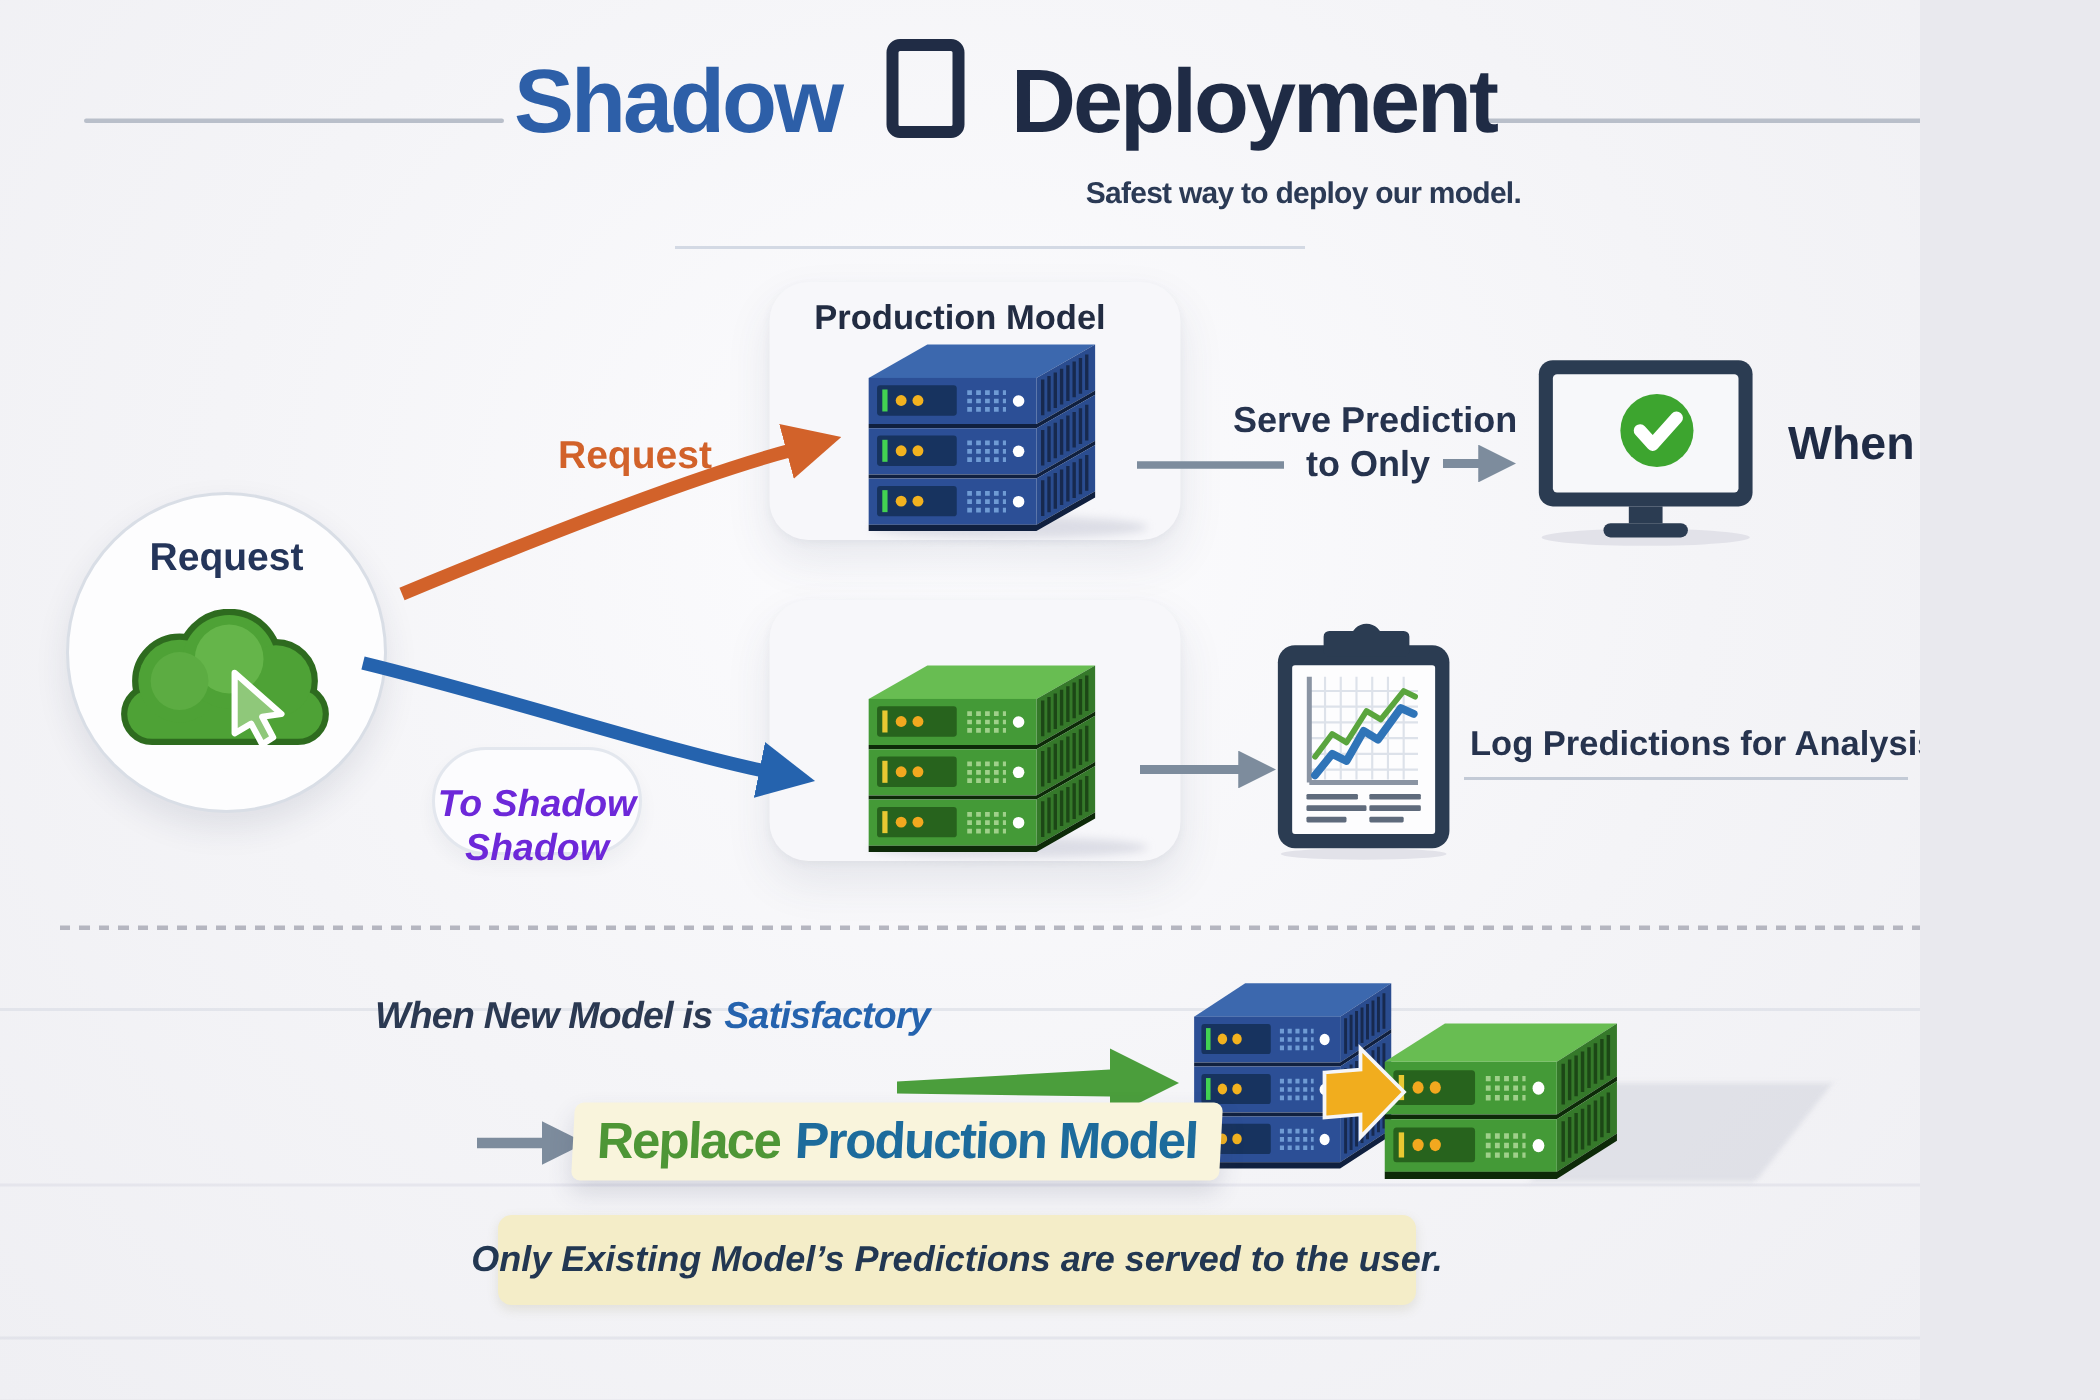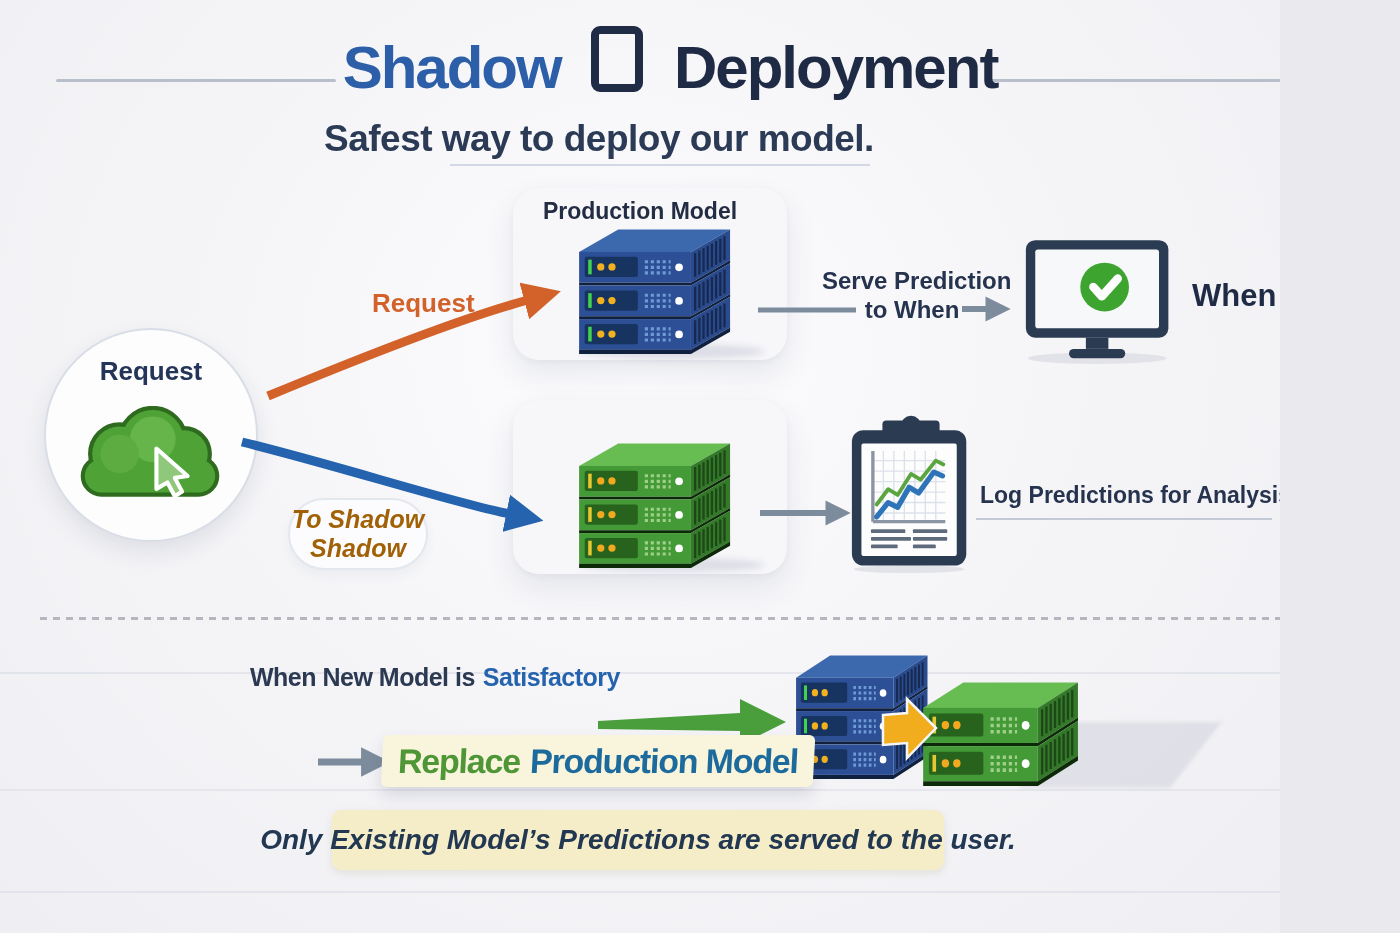--- a/index.html
+++ b/index.html
@@ -13,43 +13,43 @@
   
   .rule{position:absolute; height:3px; background:#b9bfca; border-radius:2px;}
   .rule-left{left:56px; top:79px; width:280px;}
   .rule-right{left:985px; top:79px; width:345px;}
   .title{left:300px; top:26px; width:740px; text-align:center;
          font-size:60px; font-weight:700; letter-spacing:-2px; white-space:nowrap;}
   .title .t-blue{color:#2d5fa8;}
   .title .t-dark{color:#1f2b45;}
   .t-square{display:inline-block; width:36px; height:50px; border:8px solid #202c45;
             border-radius:9px; margin:0 16px; vertical-align:-4px;}
-  .subtitle{left:324px; top:118px; width:680px; text-align:left;
-            font-size:37px; font-weight:700; letter-spacing:-0.5px; color:#2b3a55;}
+  .subtitle{left:334px; top:118px; width:680px; text-align:right;
+            font-size:20px; font-weight:700; letter-spacing:-0.5px; color:#2b3a55;}
   .subtitle-rule{left:450px; top:164px; width:420px; height:2px; background:#ccd3df; opacity:.85;}
 
   
   .faint{position:absolute; left:0; width:1400px; height:2px; background:#d6d8e2;}
   .faint.l1{top:672px; opacity:.55;}
   .faint.l2{top:789px; opacity:.45;}
   .faint.l3{top:891px; opacity:.5;}
   .divider{left:40px; top:617px; width:1320px; height:3px;
            background:repeating-linear-gradient(90deg,#b5b6c0 0 7px, transparent 7px 13px);}
 
   
   .incoming-circle{left:44px; top:328px; width:214px; height:214px; border-radius:50%;
       background:#fdfdfe; border:2px solid #d9dee6; box-shadow:0 10px 22px rgba(40,50,80,.10);
       text-align:center; box-sizing:border-box; padding-top:26px;
       font-size:26px; font-weight:700; color:#24355a; line-height:1.16;}
   .cloud-svg{left:72px; top:406px; width:156px; height:96px;}
 
   .to-shadow{left:288px; top:498px; width:140px; height:72px; border-radius:40px;
       background:#fcfcfe; border:2px solid #e3e7ee; box-sizing:border-box;
-      text-align:center; padding-top:5px; font-size:25px; font-style:italic;
-      font-weight:700; color:#a16207; line-height:1.15; box-shadow:0 6px 12px rgba(40,50,80,.05);}
+      text-align:center; padding-top:22px; font-size:25px; font-style:italic;
+      font-weight:700; color:#6d28d9; line-height:1.15; box-shadow:0 6px 12px rgba(40,50,80,.05);}
 
   .request-label{left:372px; top:288px; font-size:26px; font-weight:700; color:#d2622a; white-space:nowrap;}
 
   
   .card{position:absolute; background:#f7f7fa; border-radius:26px;
         box-shadow:0 14px 30px rgba(60,70,100,.10), 0 2px 6px rgba(60,70,100,.05);}
   .card-prod{left:513px; top:188px; width:274px; height:172px;}
   .card-shadow{left:513px; top:400px; width:274px; height:174px;}
   .card-title{position:absolute; left:0; width:100%; text-align:center;
               font-size:23px; font-weight:700; color:#222c42; white-space:nowrap;}
@@ -65,42 +65,42 @@
   .serve-label{left:822px; top:267px; width:180px; text-align:center; white-space:nowrap;
                font-size:24px; font-weight:700; color:#26334e; line-height:1.2;}
   .user-label{left:1192px; top:278px; font-size:31px; font-weight:700; color:#1f2b45;}
   .monitor-svg{left:1024px; top:240px; width:150px; height:124px;}
   .clipboard-svg{left:850px; top:414px; width:122px; height:160px;}
   .log-label{left:980px; top:482px; width:300px; text-align:center; white-space:nowrap;
              font-size:23px; font-weight:700; color:#26334e;}
   .log-rule{left:976px; top:518px; width:296px; height:2px; background:#c3cad6;}
 
   
-  .condition{left:250px; top:663px; font-size:25px; font-weight:700;
+  .condition{left:250px; top:663px; font-size:25px; font-style:italic; font-weight:700;
              letter-spacing:-0.5px; white-space:nowrap;}
   .condition .plain{color:#2b3952; margin-right:8px;}
   .condition .hl{color:#2563ae;}
 
   .stack-b3-bottom{left:790px; top:650px; width:146px; height:136px;}
   .stack-g2-bottom{left:916px; top:676px; width:172px; height:118px;}
   .wedge-bottom{left:1046px; top:722px; width:150px; height:66px;
       background:rgba(205,207,218,.5); transform:skewX(-38deg); filter:blur(2px);}
 
   .ribbon{left:382px; top:735px; width:432px; height:52px; background:#f9f4dc;
       border-radius:6px; transform:skewX(-3deg);
       box-shadow:0 8px 16px rgba(60,70,100,.16);
       display:flex; align-items:center; justify-content:center; white-space:nowrap;
       font-size:34px; font-weight:800; letter-spacing:-1.2px;}
   .ribbon .rep{color:#4e9636; margin-right:10px;}
   .ribbon .prodm{color:#1d6b9c;}
 
   .note{left:332px; top:810px; width:612px; height:60px; background:#f4edc8;
       border-radius:9px; box-shadow:0 3px 8px rgba(120,110,60,.14);
       display:flex; align-items:center; justify-content:center;
-      font-size:28px; font-style:italic; font-weight:700; color:#223752; white-space:nowrap;}
+      font-size:24px; font-style:italic; font-weight:700; color:#223752; white-space:nowrap;}
 
   .overlay{left:0; top:0; width:1400px; height:933px; pointer-events:none;}
 </style>
 </head>
 <body>
 
 <div class="canvas">
 
   <svg width="0" height="0" style="position:absolute" aria-hidden="true">
     <defs>
@@ -205,21 +205,21 @@
   </svg>
 
   <div class="card card-shadow"></div>
   <div class="stack-ellipse se2"></div>
   <svg class="abs stack-shad" viewBox="0 0 240 196">
     <use href="#stack-green3" width="240" height="196"></use>
   </svg>
 
   <div class="abs serve-label">
     <div>Serve Prediction</div>
-    <div>to When</div>
+    <div>to Only</div>
   </div>
   <svg class="abs monitor-svg" viewBox="0 0 160 132">
     <ellipse cx="78" cy="126" rx="74" ry="6" fill="#e2e2e9"></ellipse>
     <rect x="2" y="0" width="152" height="104" rx="10" fill="#2b3c52"></rect>
     <rect x="12" y="10" width="132" height="84" rx="3" fill="#f7f8fa"></rect>
     <circle cx="86" cy="50" r="26" fill="#3da52f"></circle>
     <path d="M74,50 L83,60 L100,41" stroke="#ffffff" stroke-width="9" fill="none" stroke-linecap="round" stroke-linejoin="round"></path>
     <rect x="66" y="104" width="24" height="12" fill="#2b3c52"></rect>
     <rect x="48" y="116" width="60" height="10" rx="5" fill="#2b3c52"></rect>
   </svg>

